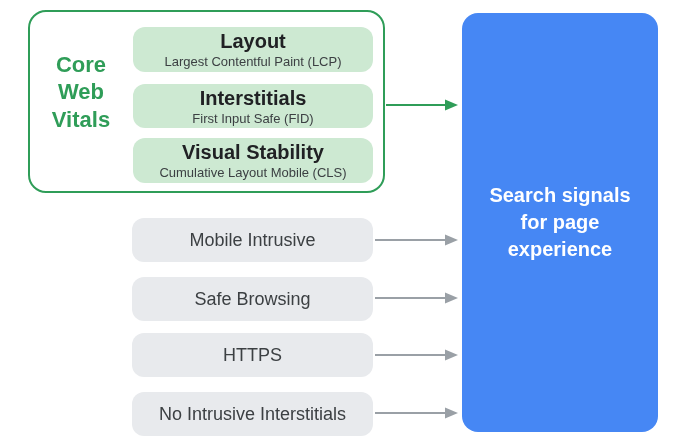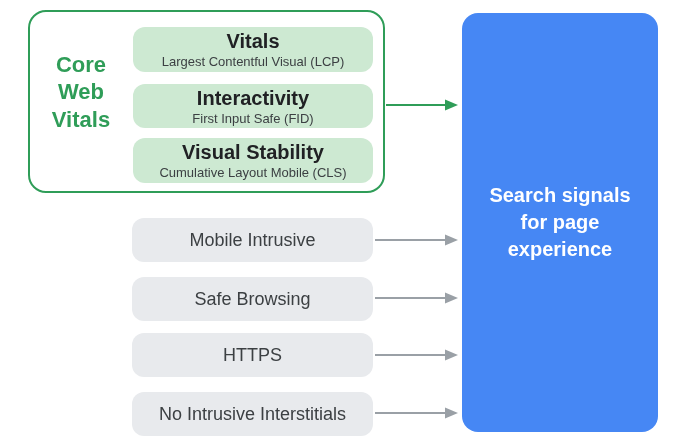--- a/index.html
+++ b/index.html
@@ -70,26 +70,26 @@
 
 <div class="canvas">
 
   <div class="cwv-box"></div>
 
   <div class="cwv-label">
     <div class="txt">Core Web Vitals</div>
   </div>
 
   <div class="gpill p0">
-    <div class="title">Vitals</div>
-    <div class="sub">Largest Contentful Visual (LCP)</div>
+    <div class="title">Layout</div>
+    <div class="sub">Largest Contentful Paint (LCP)</div>
   </div>
 
   <div class="gpill p1">
-    <div class="title">Interactivity</div>
+    <div class="title">Interstitials</div>
     <div class="sub">First Input Safe (FID)</div>
   </div>
 
   <div class="gpill p2">
     <div class="title">Visual Stability</div>
     <div class="sub">Cumulative Layout Mobile (CLS)</div>
   </div>
 
   <div class="graypill g0">
     <div class="label">Mobile Intrusive</div>

